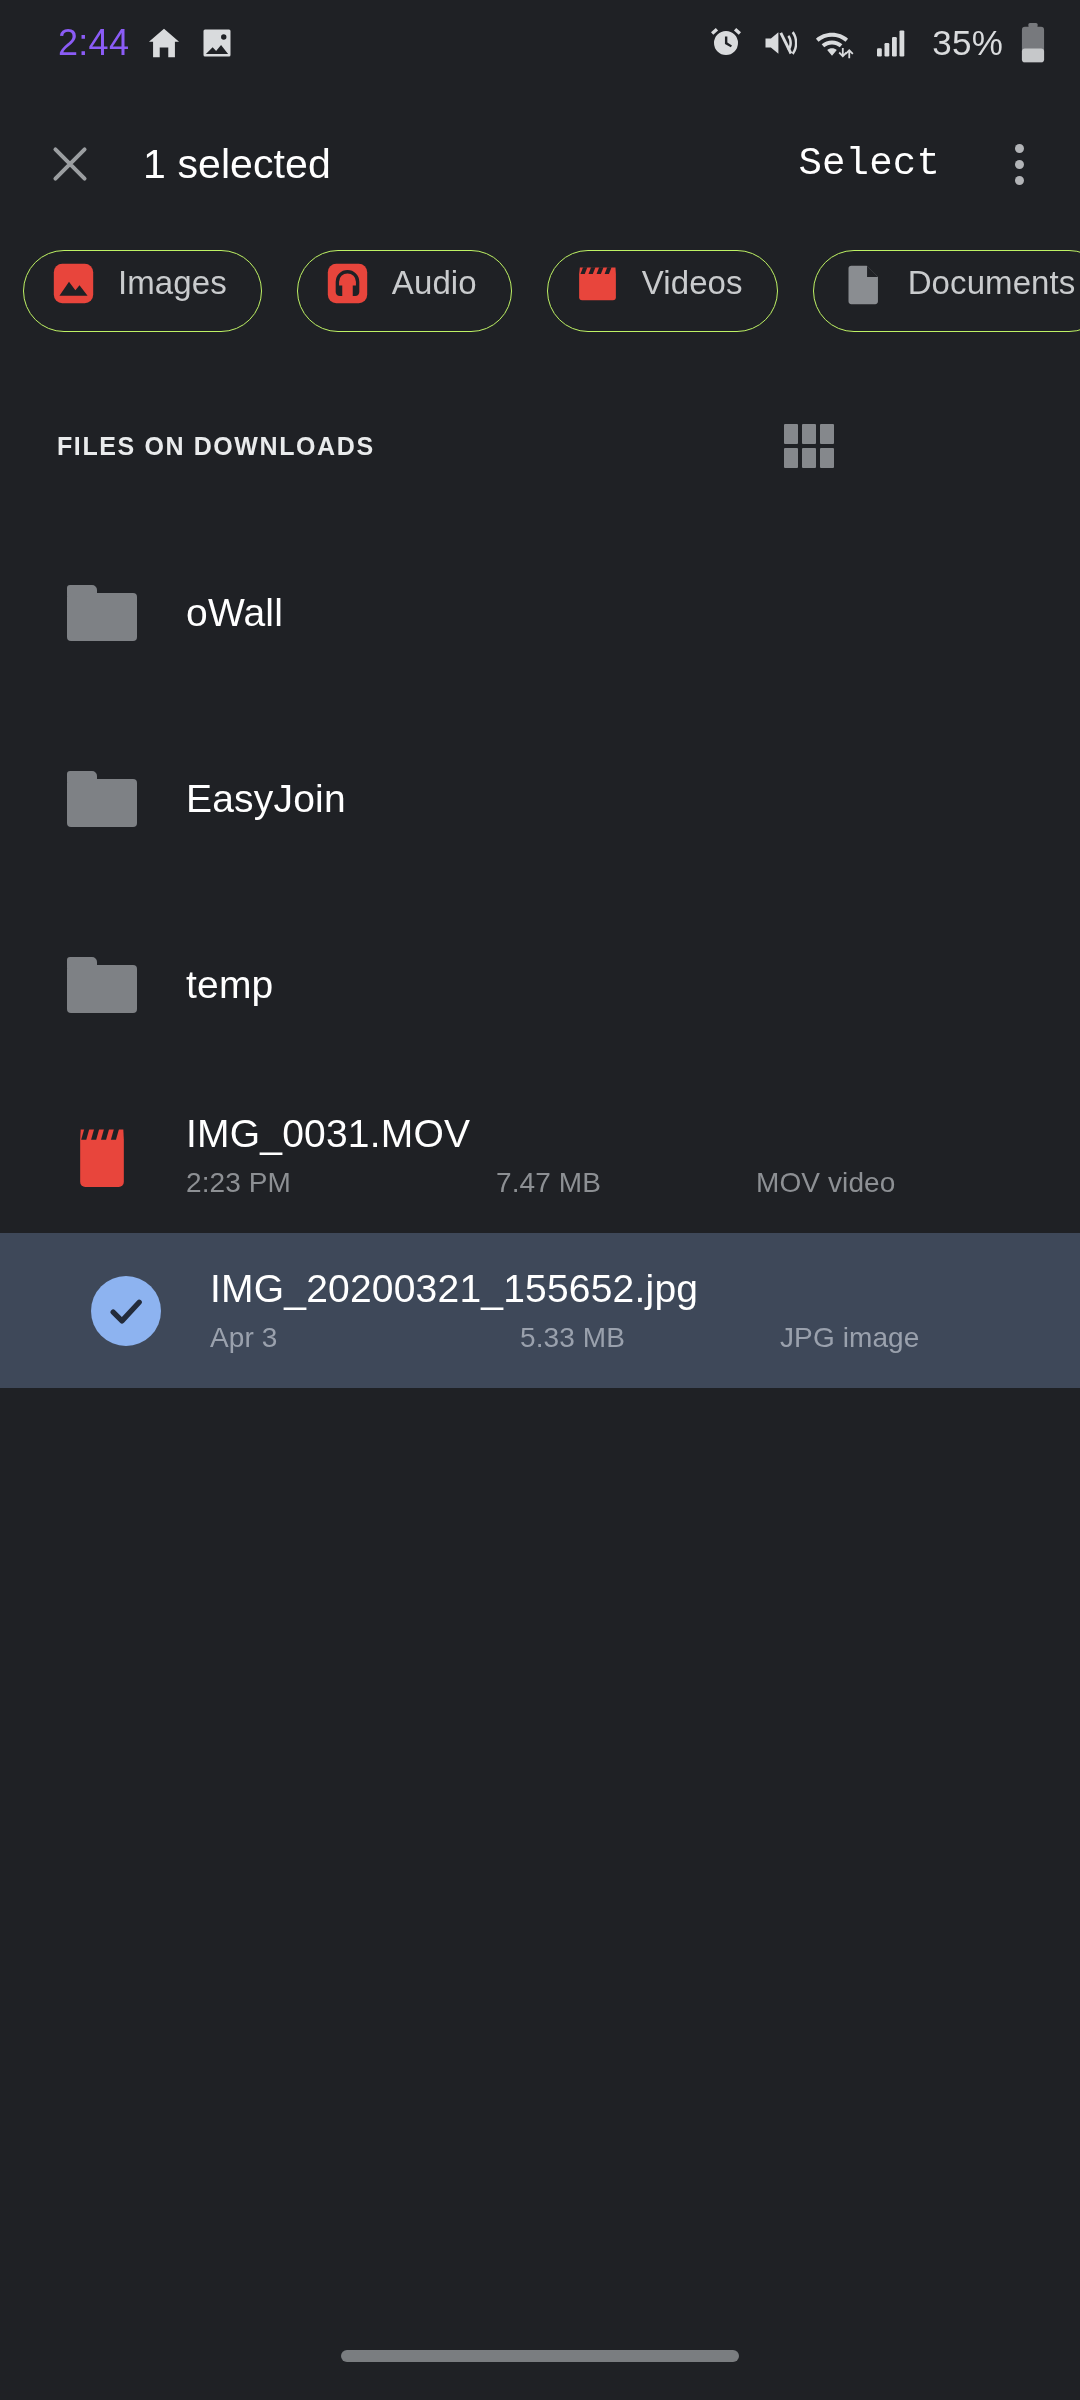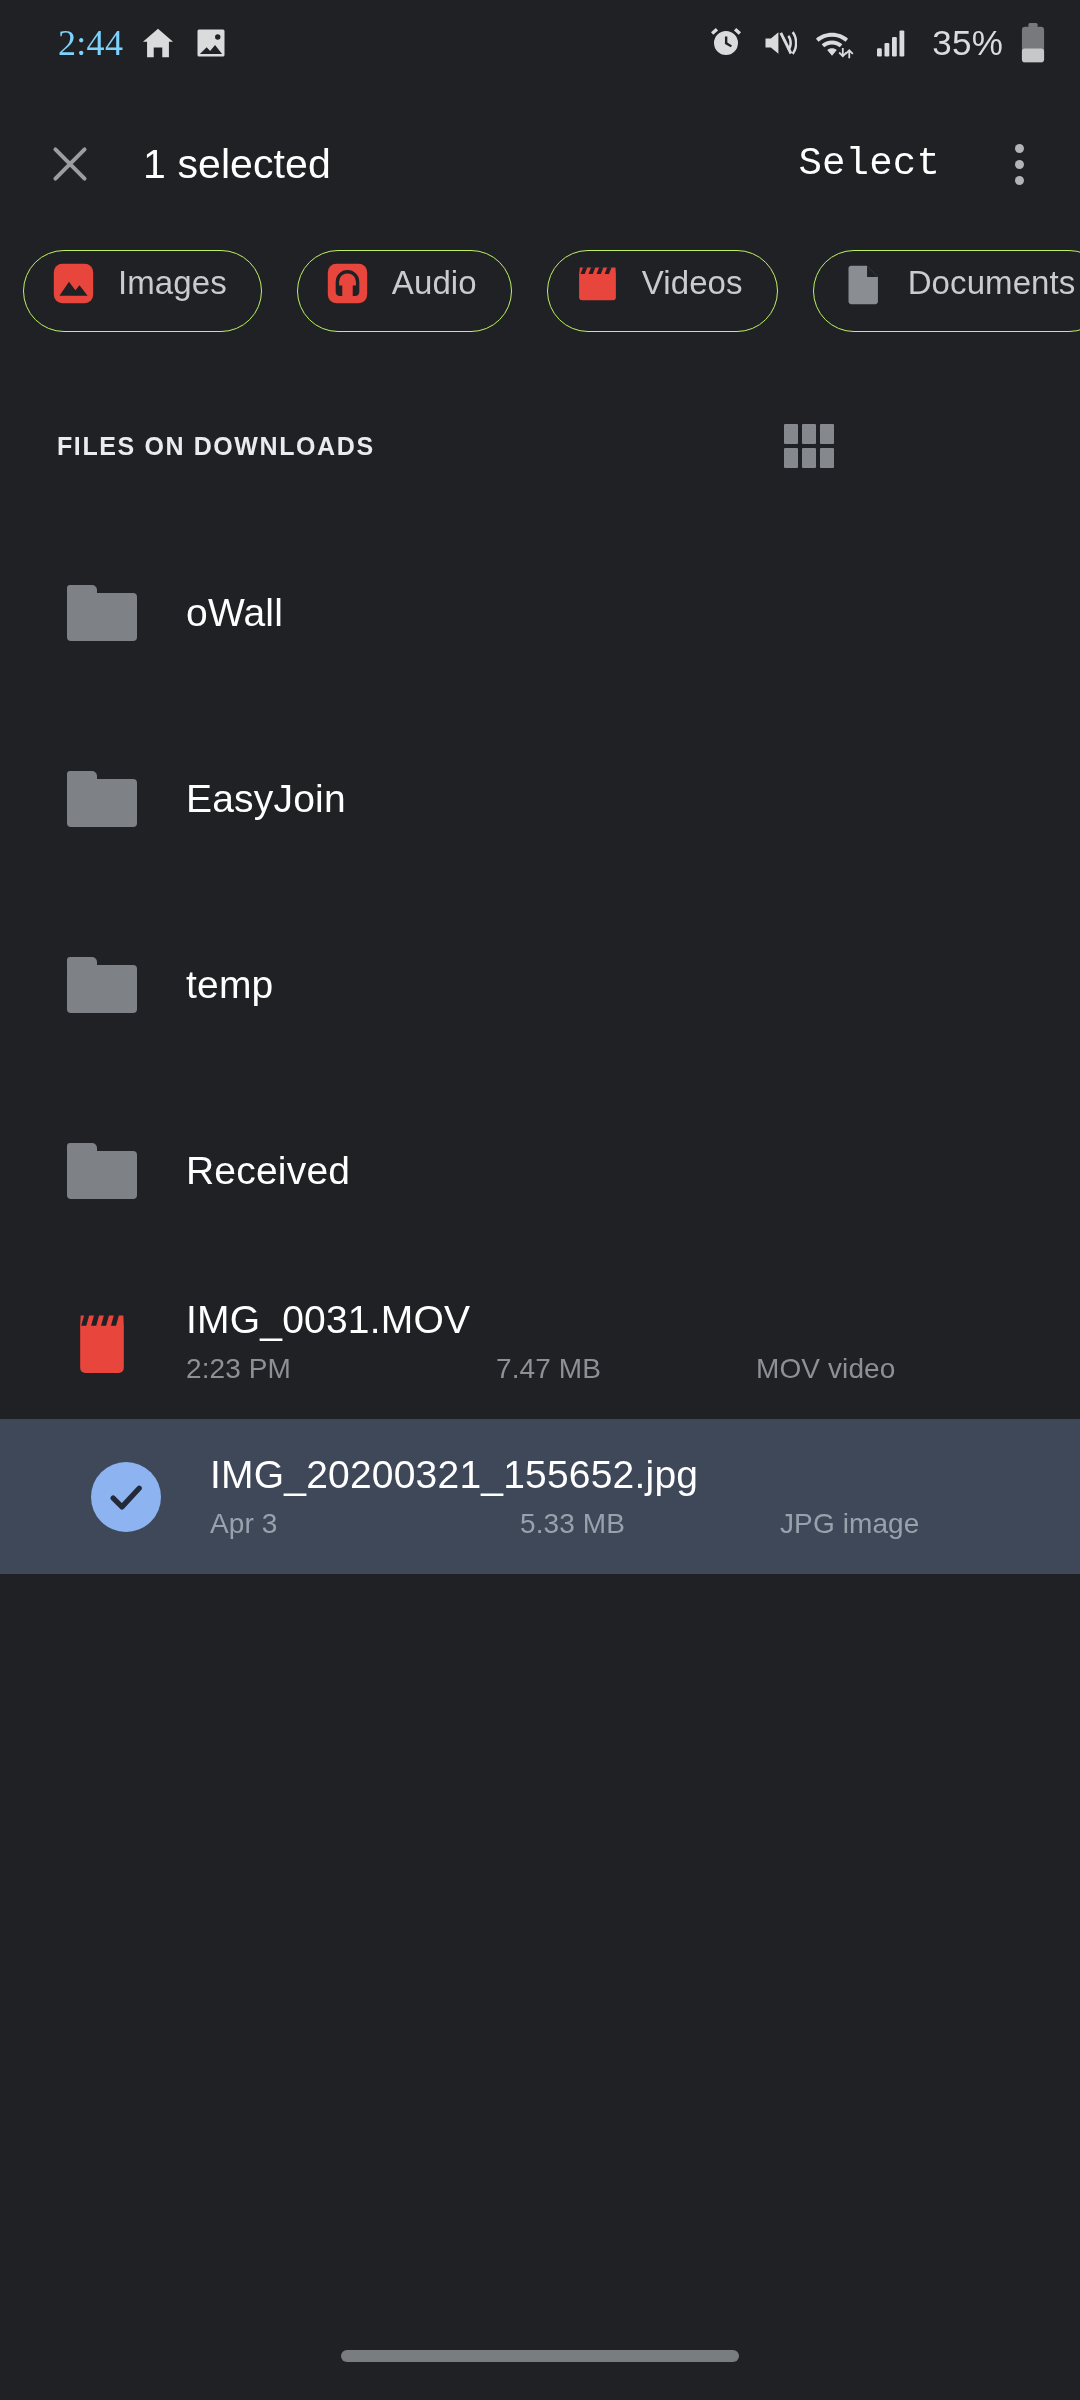--- a/index.html
+++ b/index.html
@@ -11,21 +11,21 @@
   }
   .screen { position:relative; width:1080px; height:2400px; background:#1f2125; }
 
   
   .statusbar {
     position:absolute; top:0; left:0; width:1080px; height:86px;
     display:flex; align-items:center; justify-content:space-between;
     padding:0 34px 0 58px;
   }
   .sb-left { display:flex; align-items:center; gap:16px; }
-  .sb-time { color:#7dd3fc; font-size:36px; letter-spacing:0.3px; line-height:1;font-family:Liberation Serif, serif; }
+  .sb-time { color:#8b5cf6; font-size:36px; letter-spacing:0.3px; line-height:1; }
   .sb-right { display:flex; align-items:center; gap:17px; }
   .sb-ico { display:block; }
   .sb-batt-text { color:#d9dbdd; font-size:35px; letter-spacing:0.2px; margin-left:4px; }
 
   
   .appbar {
     position:absolute; top:108px; left:0; width:1080px; height:112px;
     display:flex; align-items:center;
   }
   .close-btn {
@@ -274,31 +274,20 @@
         <span class="folder-ico">
             <i class="tab"></i>
             <i class="body"></i>
           </span>
       </div>
       <div class="row-body">
         <div class="row-name">temp</div>
       </div>
     </div>
 
-    <div class="row folder">
-      <div class="row-ico">
-        <span class="folder-ico">
-            <i class="tab"></i>
-            <i class="body"></i>
-          </span>
-      </div>
-      <div class="row-body">
-        <div class="row-name">Received</div>
-      </div>
-    </div>
 
     <div class="row file">
       <div class="row-ico">
         <svg width="62" height="66" viewBox="0 0 24 26">
           <path fill="#e8453c" d="M3.4 6.6h17.2v16.6a2 2 0 0 1-2 2H5.4a2 2 0 0 1-2-2z"></path>
           <path fill="#e8453c" d="M3.6 2.6 20.4 2.6 20.6 6.7 3.4 6.7z"></path>
           <g fill="#1f2125">
             <path d="M5.0 2.4 7.0 2.4 5.8 6.6 3.8 6.6z"></path>
             <path d="M8.9 2.4 10.9 2.4 9.7 6.6 7.7 6.6z"></path>
             <path d="M12.8 2.4 14.8 2.4 13.6 6.6 11.6 6.6z"></path>

